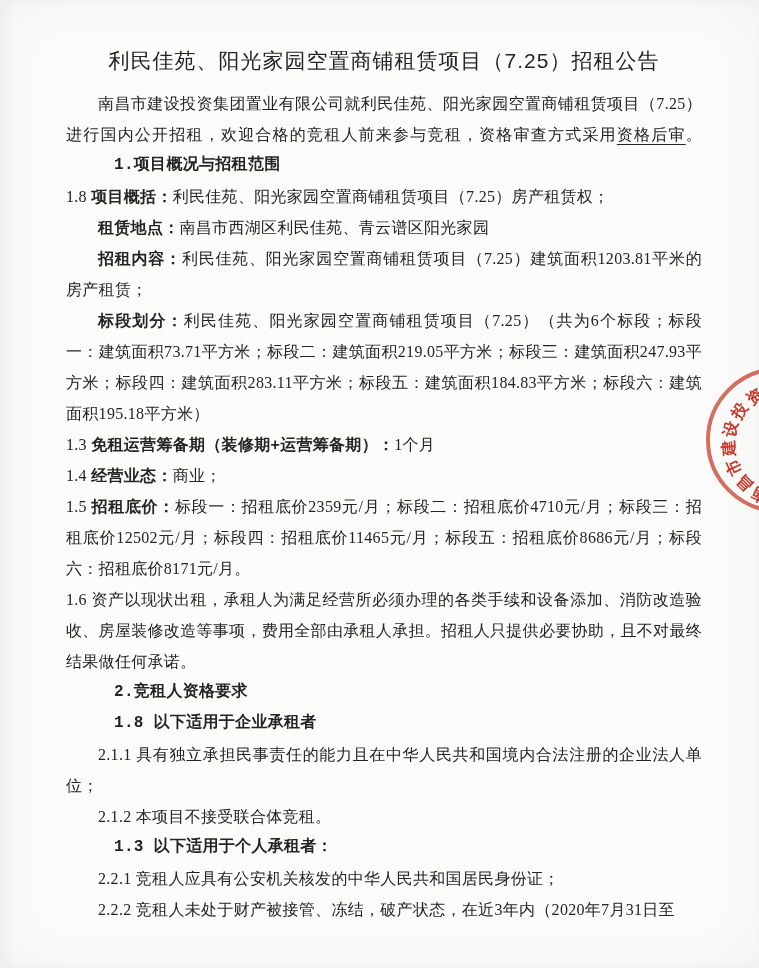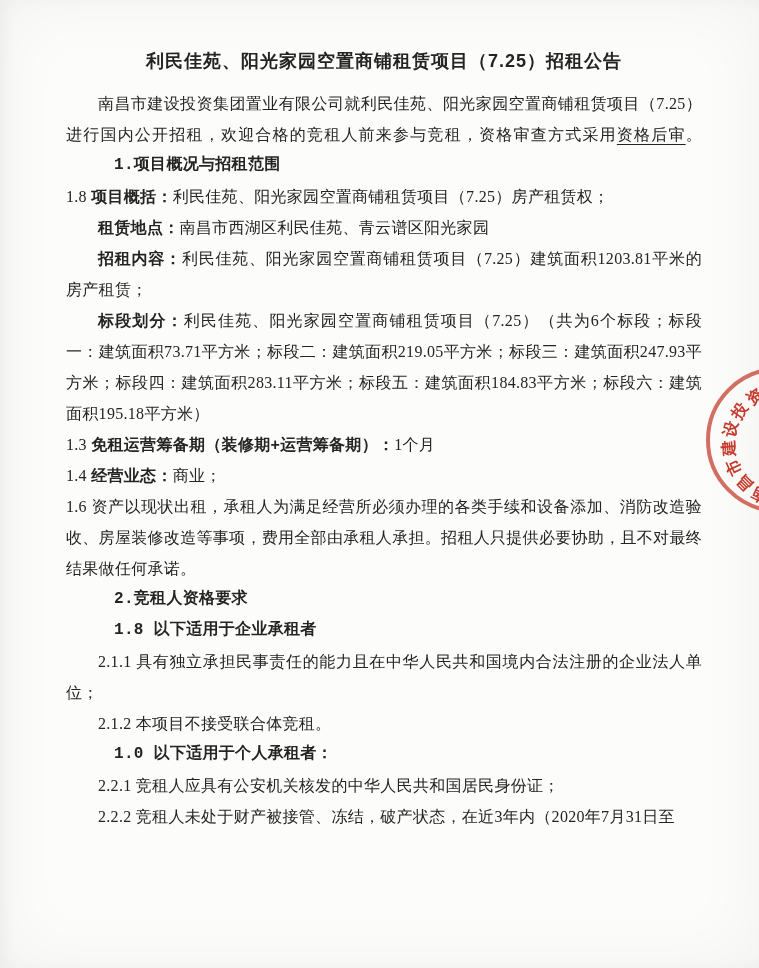--- a/index.html
+++ b/index.html
@@ -12,23 +12,23 @@
     font-family:"Liberation Serif","DejaVu Serif",serif;
     color:#242424;
     box-shadow:inset 0 0 70px rgba(0,0,0,.045), inset 6px 0 14px rgba(0,0,0,.035);
   }
   .content{
     position:absolute;
     left:66px;right:57px;top:44px;
   }
   .doc-title{
     text-align:center;
-    font-size:18px;
+    font-size:21px;
     line-height:34px;
-    font-weight:bold;
+    font-weight:normal;
     font-family:"Liberation Sans","DejaVu Sans",sans-serif;
     letter-spacing:1px;
     margin:0 0 10px 0;
   }
   .para{
     font-size:16px;
     line-height:31px;
     text-align:justify;
     letter-spacing:.3px;
     margin:0;
@@ -77,26 +77,27 @@
     <h1 class="doc-title">利民佳苑、阳光家园空置商铺租赁项目（7.25）招租公告</h1>
     <div>
         <div class="para intro"><span>南昌市建设投资集团置业有限公司就利民佳苑、阳光家园空置商铺租赁项目（7.25）进行国内公开招租，欢迎合格的竞租人前来参与竞租，资格审查方式采用</span><span class="u">资格后审</span><span>。</span></div>
         <div class="para heading"><span>1.项目概况与招租范围</span></div>
         <div class="para plain"><span>1.8 </span><span class="b">项目概括：</span><span>利民佳苑、阳光家园空置商铺租赁项目（7.25）房产租赁权；</span></div>
         <div class="para indent"><span class="b">租赁地点：</span><span>南昌市西湖区利民佳苑、青云谱区阳光家园</span></div>
         <div class="para indent"><span class="b">招租内容：</span><span>利民佳苑、阳光家园空置商铺租赁项目（7.25）建筑面积1203.81平米的房产租赁；</span></div>
         <div class="para indent"><span class="b">标段划分：</span><span>利民佳苑、阳光家园空置商铺租赁项目（7.25）（共为6个标段；标段一：建筑面积73.71平方米；标段二：建筑面积219.05平方米；标段三：建筑面积247.93平方米；标段四：建筑面积283.11平方米；标段五：建筑面积184.83平方米；标段六：建筑面积195.18平方米）</span></div>
         <div class="para plain"><span>1.3 </span><span class="b">免租运营筹备期（装修期+运营筹备期）：</span><span>1个月</span></div>
         <div class="para plain"><span>1.4 </span><span class="b">经营业态：</span><span>商业；</span></div>
+        <div class="para plain"><span>1.5 </span><span class="b">招租底价：</span><span>标段一：招租底价2359元/月；标段二：招租底价4710元/月；标段三：招租底价12502元/月；标段四：招租底价11465元/月；标段五：招租底价8686元/月；标段六：招租底价8171元/月。</span></div>
         <div class="para plain"><span>1.6 资产以现状出租，承租人为满足经营所必须办理的各类手续和设备添加、消防改造验收、房屋装修改造等事项，费用全部由承租人承担。招租人只提供必要协助，且不对最终结果做任何承诺。</span></div>
         <div class="para heading"><span>2.竞租人资格要求</span></div>
         <div class="para heading"><span>1.8 以下适用于企业承租者</span></div>
         <div class="para indent"><span>2.1.1 具有独立承担民事责任的能力且在中华人民共和国境内合法注册的企业法人单位；</span></div>
         <div class="para indent"><span>2.1.2 本项目不接受联合体竞租。</span></div>
-        <div class="para heading"><span>1.0 以下适用于个人承租者：</span></div>
+        <div class="para heading"><span>1.3 以下适用于个人承租者：</span></div>
         <div class="para indent"><span>2.2.1 竞租人应具有公安机关核发的中华人民共和国居民身份证；</span></div>
         <div class="para indent"><span>2.2.2 竞租人未处于财产被接管、冻结，破产状态，在近3年内（2020年7月31日至</span></div>
       </div>
   </div>
   <div class="seal" style="border-color: rgba(196, 58, 44, 0.733);">
       <span class="seal-char" style="left: 36px; top: 17px; transform: rotate(-35deg); color: rgb(196, 58, 44);">资</span>
       <span class="seal-char" style="left: 21px; top: 31px; transform: rotate(-55deg); color: rgb(196, 58, 44);">投</span>
       <span class="seal-char" style="left: 12px; top: 49px; transform: rotate(-75deg); color: rgb(196, 58, 44);">设</span>
       <span class="seal-char" style="left: 10px; top: 68px; transform: rotate(-95deg); color: rgb(196, 58, 44);">建</span>
       <span class="seal-char" style="left: 15px; top: 87px; transform: rotate(-115deg); color: rgb(196, 58, 44);">市</span>

